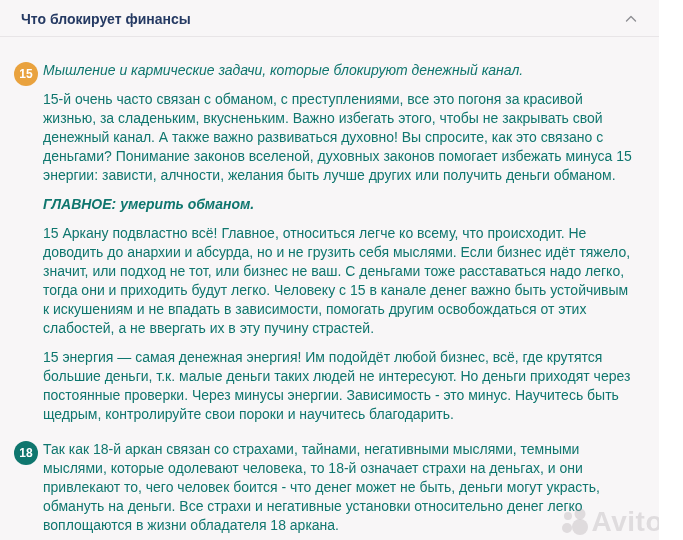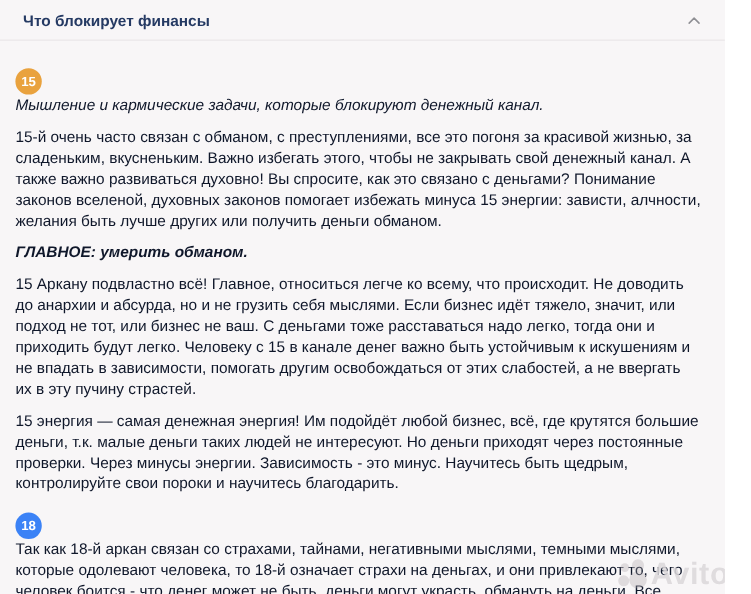--- a/index.html
+++ b/index.html
@@ -20,31 +20,30 @@
     font-size:14px;font-weight:700;color:#253a63;
   }
   .chevron{display:flex;align-items:center;padding:2px 4px;}
   .divider{height:1px;background:#e8e5e7;margin:0 0 0 0;}
   .content{
     padding:24px 22px 0 14px;
   }
   .item{
     display:flex;
     margin-bottom:6px;
-    flex-direction:column;
   }
   .badge{
     width:24px;height:24px;border-radius:50%;
     color:#ffffff;font-size:12px;font-weight:700;
     display:flex;align-items:center;justify-content:center;
     flex-shrink:0;margin-right:5px;margin-top:1px;
   }
   .item-body{
     flex:1;
-    font-size:14px;line-height:19px;color:#0f172a;
+    font-size:14px;line-height:19px;color:#0f766e;
   }
   .item-body p{margin:0 0 10px 0;}
   .item-heading{font-style:italic;}
   .emphasis{font-weight:700;font-style:italic;}
   .watermark{
     position:absolute;right:-4px;bottom:2px;
     display:flex;align-items:center;
     color:rgba(173,166,170,0.38);
     text-shadow:0 0 1px rgba(255,255,255,0.8);
     pointer-events:none;
@@ -77,21 +76,21 @@
       <div class="item-body">
         <p class="item-heading">Мышление и кармические задачи, которые блокируют денежный канал.</p>
         <p>15-й очень часто связан с обманом, с преступлениями, все это погоня за красивой жизнью, за сладеньким, вкусненьким. Важно избегать этого, чтобы не закрывать свой денежный канал. А также важно развиваться духовно! Вы спросите, как это связано с деньгами? Понимание законов вселеной, духовных законов помогает избежать минуса 15 энергии: зависти, алчности, желания быть лучше других или получить деньги обманом.</p>
         <p class="emphasis">ГЛАВНОЕ: умерить обманом.</p>
         <p>15 Аркану подвластно всё! Главное, относиться легче ко всему, что происходит. Не доводить до анархии и абсурда, но и не грузить себя мыслями. Если бизнес идёт тяжело, значит, или подход не тот, или бизнес не ваш. С деньгами тоже расставаться надо легко, тогда они и приходить будут легко. Человеку с 15 в канале денег важно быть устойчивым к искушениям и не впадать в зависимости, помогать другим освобождаться от этих слабостей, а не ввергать их в эту пучину страстей.</p>
         <p>15 энергия — самая денежная энергия! Им подойдёт любой бизнес, всё, где крутятся большие деньги, т.к. малые деньги таких людей не интересуют. Но деньги приходят через постоянные проверки. Через минусы энергии. Зависимость - это минус. Научитесь быть щедрым, контролируйте свои пороки и научитесь благодарить.</p>
       </div>
     </section>
 
     <section class="item">
-      <div class="badge" style="background-color: #3b82f6;">18</div>
+      <div class="badge" style="background-color: #0f766e;">18</div>
       <div class="item-body">
         <p>Так как 18-й аркан связан со страхами, тайнами, негативными мыслями, темными мыслями, которые одолевают человека, то 18-й означает страхи на деньгах, и они привлекают то, чего человек боится - что денег может не быть, деньги могут украсть, обмануть на деньги. Все страхи и негативные установки относительно денег легко воплощаются в жизни обладателя 18 аркана.</p>
 
       </div>
     </section>
 
   </main>
 
   <div class="watermark">
     <svg width="30" height="30" viewBox="0 0 30 30">

